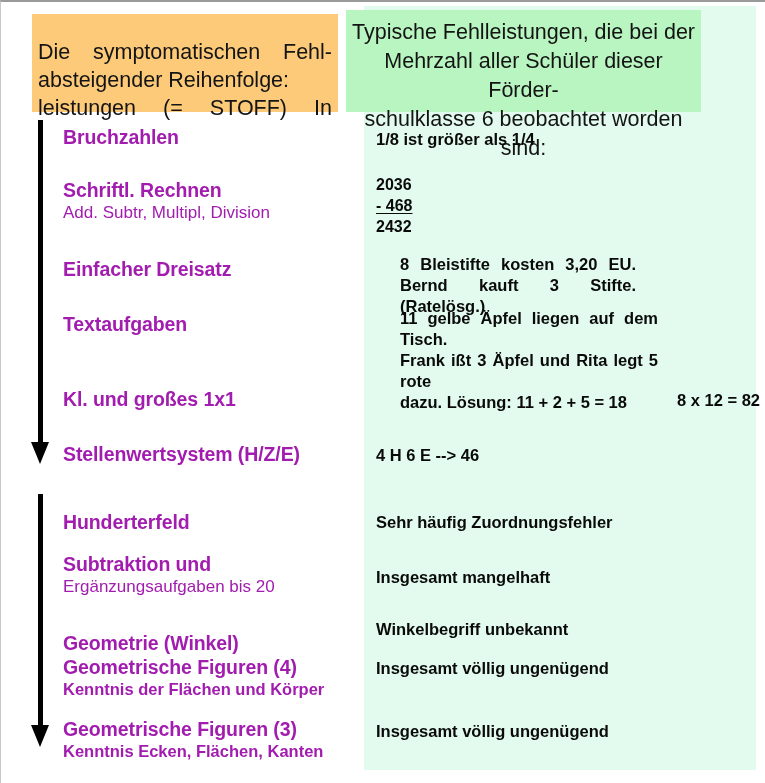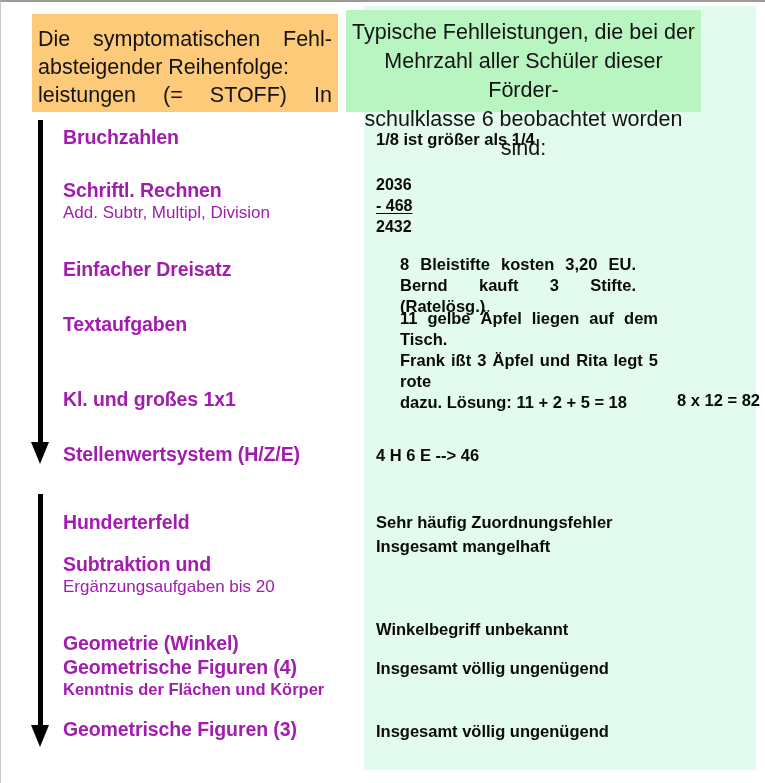--- a/index.html
+++ b/index.html
@@ -27,21 +27,21 @@
     left: 363px; top: 4px;
     width: 392px; height: 764px;
     background: #e2fbee;
   }
   
   #left-header {
     position: absolute;
     left: 31px; top: 12px;
     width: 306px; height: 98px;
     background: #fcca79;
-    padding: 11px 6px 4px 6px;
+    padding: 24px 6px 4px 6px;
     font-size: 21.5px;
     line-height: 28px;
     color: #141414;
     text-align: justify;
   }
   #left-header .ln { display: block; }
   #left-header .ln.sp { text-align-last: justify; }
   #right-header {
     position: absolute;
     left: 345px; top: 8px;
@@ -231,21 +231,21 @@
         <span class="plain">Sehr häufig  Zuordnungsfehler</span>
       </div>
     </div>
   </div>
 
   <div class="row">
     <div class="left-cell" style="top:550px;">
       <div class="title">Subtraktion und</div>
       <div class="sub">Ergänzungsaufgaben bis 20</div>
     </div>
-    <div class="right-cell" style="top:534px;">
+    <div class="right-cell" style="top:565px;">
       <div class="rtext">
         <span class="plain">Insgesamt mangelhaft</span>
       </div>
     </div>
   </div>
 
   <div class="row">
     <div class="left-cell" style="top:629px;">
       <div class="title">Geometrie (Winkel)</div>
     </div>
@@ -264,20 +264,21 @@
     <div class="right-cell" style="top:656px;">
       <div class="rtext">
         <span class="plain">Insgesamt völlig ungenügend</span>
       </div>
     </div>
   </div>
 
   <div class="row">
     <div class="left-cell" style="top:715px;">
       <div class="title">Geometrische Figuren (3)</div>
+      <div class="sub bold">Kenntnis Ecken, Flächen, Kanten</div>
     </div>
     <div class="right-cell" style="top:719px;">
       <div class="rtext">
         <span class="plain">Insgesamt völlig ungenügend</span>
       </div>
     </div>
   </div>
 
 </div>
 

